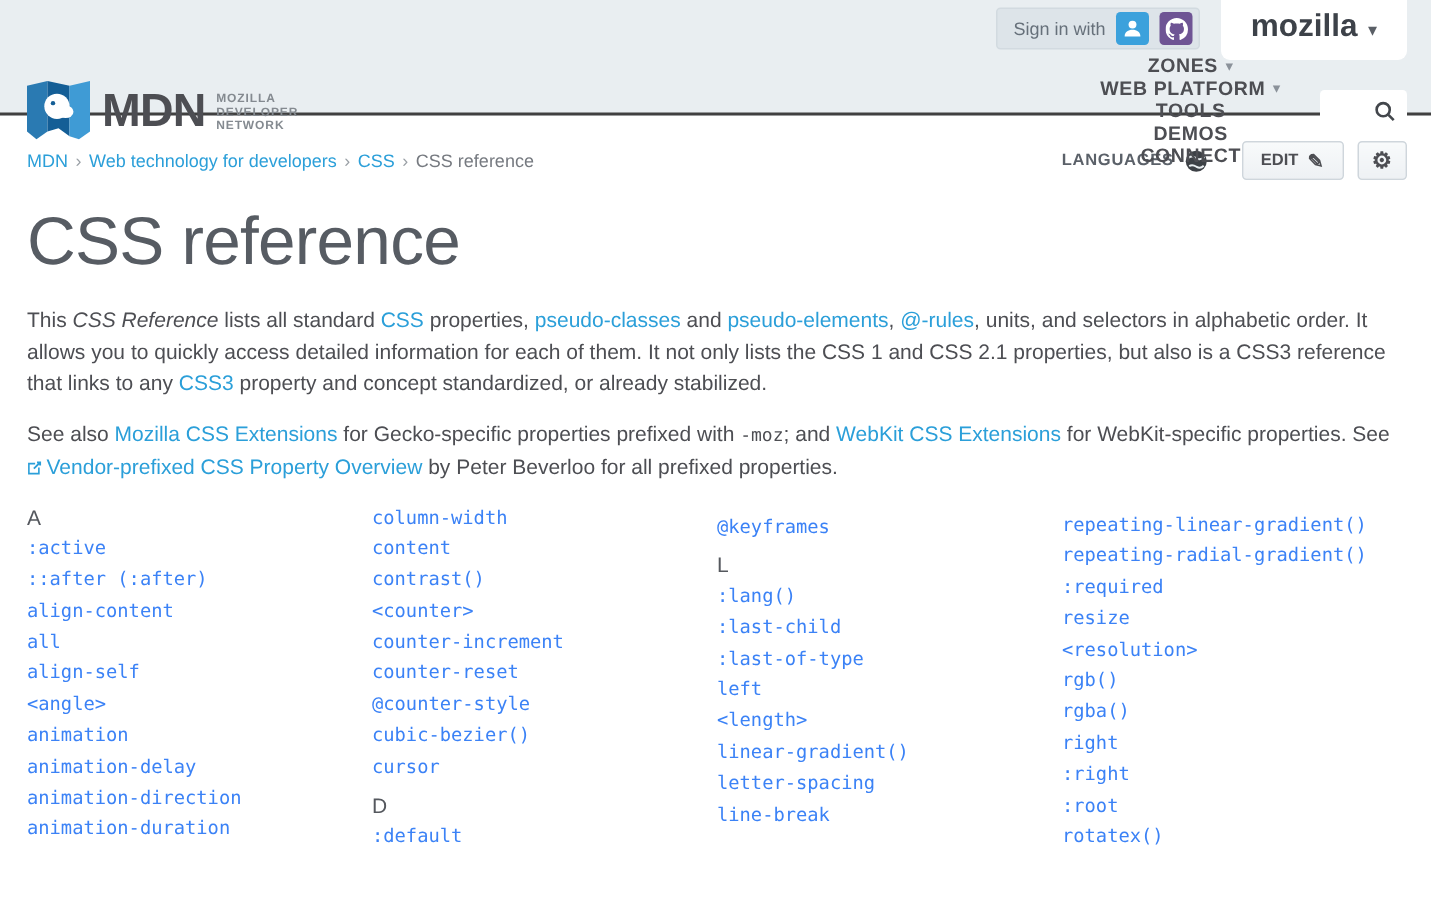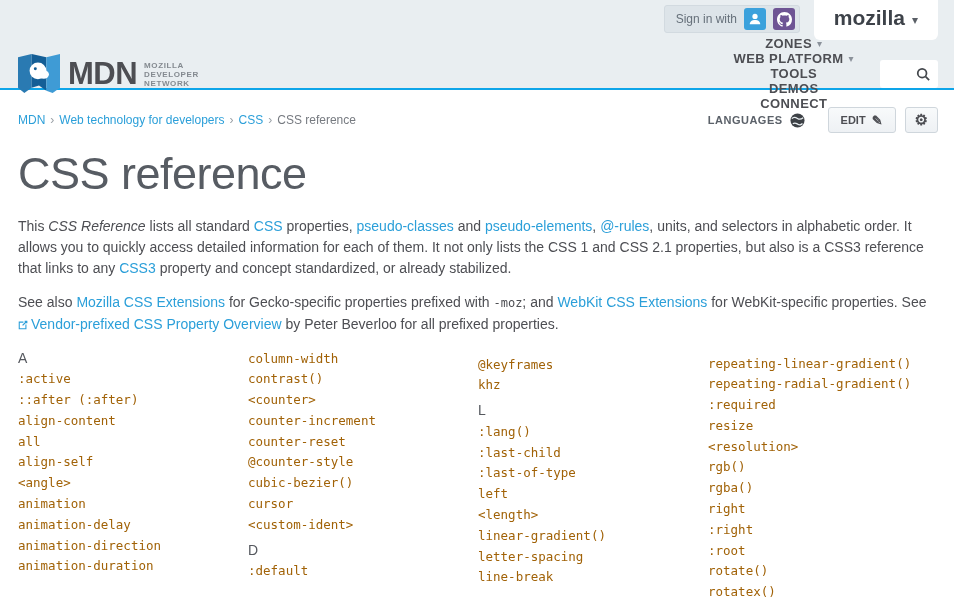--- a/index.html
+++ b/index.html
@@ -7,22 +7,22 @@
   body {
     width:954px; height:600px; overflow:hidden;
     background:#fff; color:#4d4e53;
     font-family:"Liberation Sans","DejaVu Sans",sans-serif;
     -webkit-font-smoothing:antialiased;
   }
   a { text-decoration:none; cursor:pointer; }
 
   
   .site-header {
-    position:relative; height:90px;
-    background:#e9eef1; border-bottom:2px solid #0ea5e9;
+    position:relative; height:77px;
+    background:#e9eef1; border-bottom:2px solid #404040;
   }
   .signin-pill {
     position:absolute; top:5px; right:154px;
     display:flex; align-items:center;
     background:#dde4e9; border:1px solid #d2dae0; border-radius:3px;
     height:28px; padding:0 4px 0 11px;
     font-size:12px; color:#66707a;
   }
   .signin-pill .mini-btn {
     width:22px; height:22px; border:none; border-radius:3px;
@@ -112,21 +112,21 @@
   
   .index { display:flex; margin-top:9px; }
   .idx-col { list-style:none; margin:0; padding:0; width:25%; }
   .idx-col:nth-child(3) { padding-top:6px; }
   .idx-col:nth-child(4) { padding-top:5px; }
   .idx-col li { line-height:20.8px; height:20.8px; white-space:nowrap; }
   li.idx-head { font-size:14px; color:#55585e; margin-top:5px; }
   li.idx-head:first-child { margin-top:0; }
   .code-link {
     font-family:"DejaVu Sans Mono","Liberation Mono",monospace;
-    font-size:12.5px; color:#a16207;
+    font-size:12.5px; color:#3b82f6;
   }
 </style>
 </head>
 <body>
 
 <header class="site-header">
 
   <div class="signin-pill">
     <span>Sign in with</span>
     <button class="mini-btn persona-btn">
@@ -233,34 +233,33 @@
         <li><a class="code-link">align-self</a></li>
         <li><a class="code-link">&lt;angle&gt;</a></li>
         <li><a class="code-link">animation</a></li>
         <li><a class="code-link">animation-delay</a></li>
         <li><a class="code-link">animation-direction</a></li>
         <li><a class="code-link">animation-duration</a></li>
         <li></li>
       </ul>
       <ul class="idx-col">
         <li><a class="code-link">column-width</a></li>
+        <li><a class="code-link">content</a></li>
         <li><a class="code-link">contrast()</a></li>
         <li><a class="code-link">&lt;counter&gt;</a></li>
         <li><a class="code-link">counter-increment</a></li>
         <li><a class="code-link">counter-reset</a></li>
         <li><a class="code-link">@counter-style</a></li>
         <li><a class="code-link">cubic-bezier()</a></li>
         <li><a class="code-link">cursor</a></li>
-        <li><a class="code-link">&lt;custom-ident&gt;</a></li>
         <li class="idx-head">D</li>
         <li><a class="code-link">:default</a></li>
       </ul>
       <ul class="idx-col">
         <li><a class="code-link">@keyframes</a></li>
-        <li><a class="code-link">khz</a></li>
         <li class="idx-head">L</li>
         <li><a class="code-link">:lang()</a></li>
         <li><a class="code-link">:last-child</a></li>
         <li><a class="code-link">:last-of-type</a></li>
         <li><a class="code-link">left</a></li>
         <li><a class="code-link">&lt;length&gt;</a></li>
         <li><a class="code-link">linear-gradient()</a></li>
         <li><a class="code-link">letter-spacing</a></li>
         <li><a class="code-link">line-break</a></li>
       </ul>
@@ -268,17 +267,16 @@
         <li><a class="code-link">repeating-linear-gradient()</a></li>
         <li><a class="code-link">repeating-radial-gradient()</a></li>
         <li><a class="code-link">:required</a></li>
         <li><a class="code-link">resize</a></li>
         <li><a class="code-link">&lt;resolution&gt;</a></li>
         <li><a class="code-link">rgb()</a></li>
         <li><a class="code-link">rgba()</a></li>
         <li><a class="code-link">right</a></li>
         <li><a class="code-link">:right</a></li>
         <li><a class="code-link">:root</a></li>
-        <li><a class="code-link">rotate()</a></li>
         <li><a class="code-link">rotatex()</a></li>
       </ul>
     </div>
 </main>
 
 </body></html>

